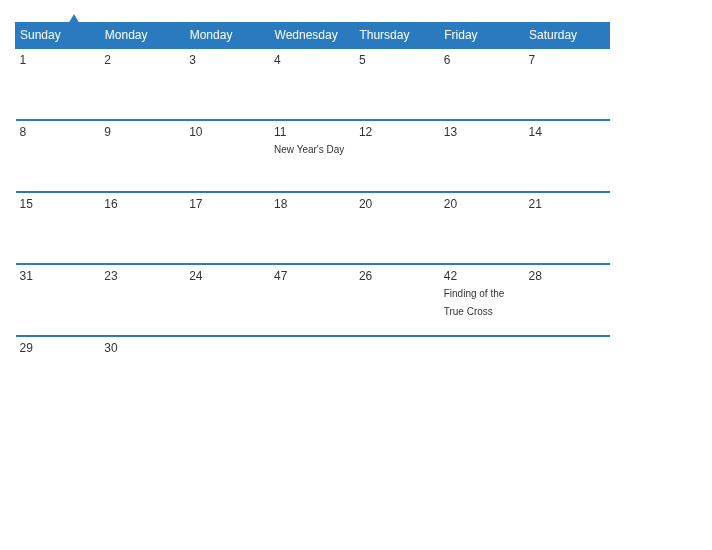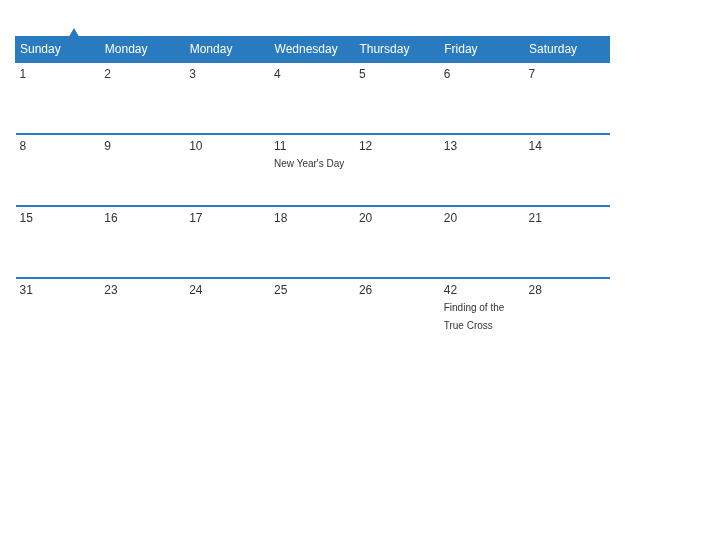--- a/index.html
+++ b/index.html
@@ -6,21 +6,21 @@
     body {
       width: 712px;
       height: 550px;
       background: #fff;
       font-family: Arial, sans-serif;
       overflow: hidden;
     }
     .page {
       width: 625px;
       height: 550px;
-      padding: 28px 15px;
+      padding: 14px 15px;
       position: relative;
     }
     
     .header {
       display: flex;
       align-items: center;
       justify-content: center;
       position: relative;
       margin-bottom: 8px;
     }
@@ -217,25 +217,38 @@
           <td>
             <span class="day-number">31</span>
           </td>
           <td>
             <span class="day-number">23</span>
           </td>
           <td>
             <span class="day-number">24</span>
           </td>
           <td>
-            <span class="day-number">25</span>
+            <span class="day-number">47</span>
           </td>
           <td>
             <span class="day-number">26</span>
           </td>
           <td><span class="day-number">42</span><span class="event-text">Finding of the True Cross</span></td>
           <td>
             <span class="day-number">28</span>
           </td>
+        </tr>
+        <tr class="last-row">
+          <td>
+            <span class="day-number">29</span>
+          </td>
+          <td>
+            <span class="day-number">30</span>
+          </td>
+          <td></td>
+          <td></td>
+          <td></td>
+          <td></td>
+          <td></td>
         </tr>
       </tbody>
   </table>
 </div>
 
 </body></html>

